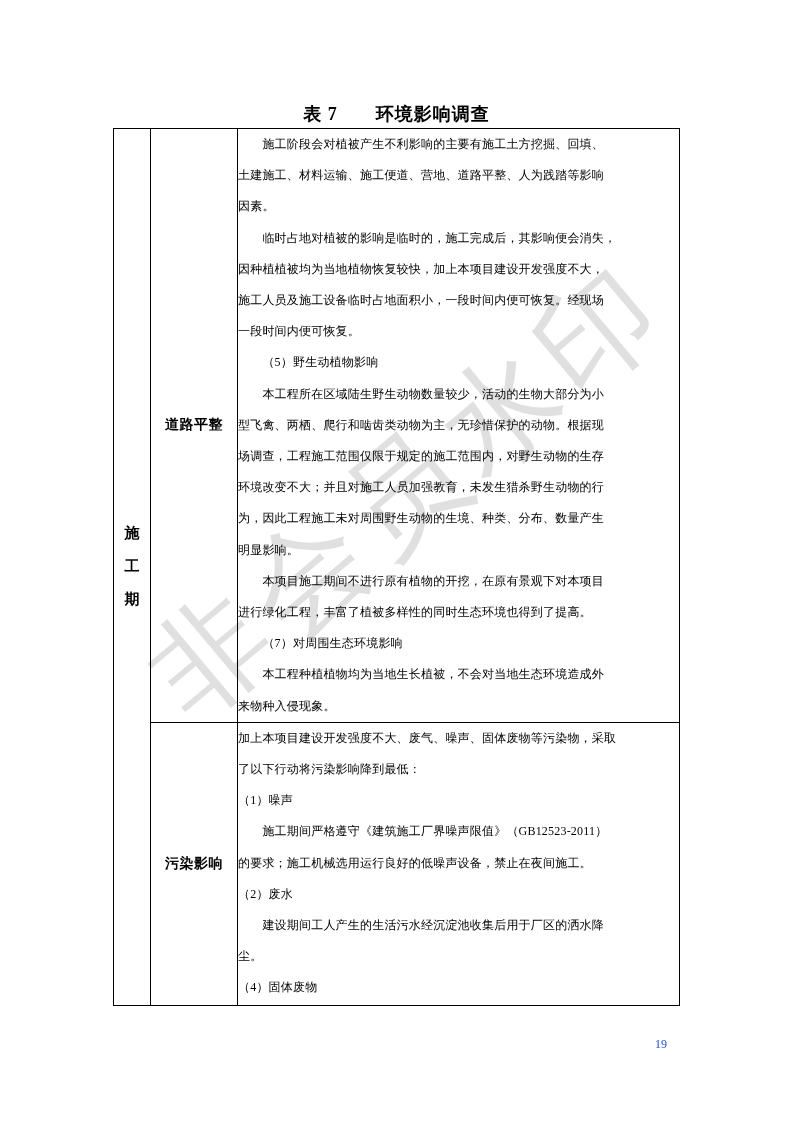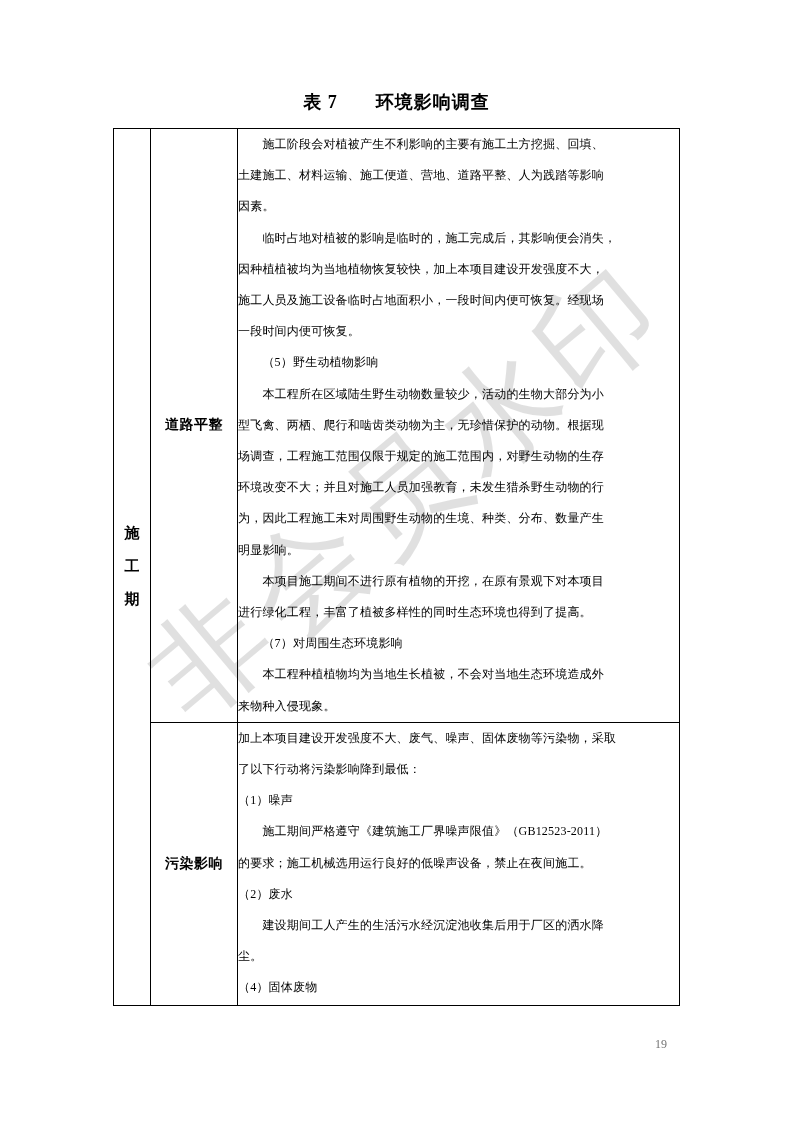--- a/index.html
+++ b/index.html
@@ -23,21 +23,21 @@
     transform-origin: center center;
     white-space: nowrap;
     letter-spacing: 10px;
     z-index: 0;
     font-family: "Liberation Sans", "DejaVu Sans", sans-serif;
     pointer-events: none;
     user-select: none;
   }
   .doc-title {
     position: absolute;
-    top: 90px;
+    top: 102px;
     left: 0;
     width: 100%;
     text-align: center;
     font-size: 18px;
     font-weight: bold;
     margin: 0;
     z-index: 1;
     letter-spacing: 1px;
   }
   .doc-table {
@@ -84,21 +84,21 @@
     line-height: 31.2px;
     letter-spacing: 0.2px;
     white-space: nowrap;
   }
   .page-number {
     position: absolute;
     top: 1037px;
     left: 655px;
     font-size: 12px;
     z-index: 1;
-    color: #737373;
+    color: #1d4ed8;
   }
 </style>
 </head>
 <body>
 
 <div class="page">
 
   <div class="watermark">非会员水印</div>
 
   <h1 class="doc-title">表 7　　环境影响调查</h1>

